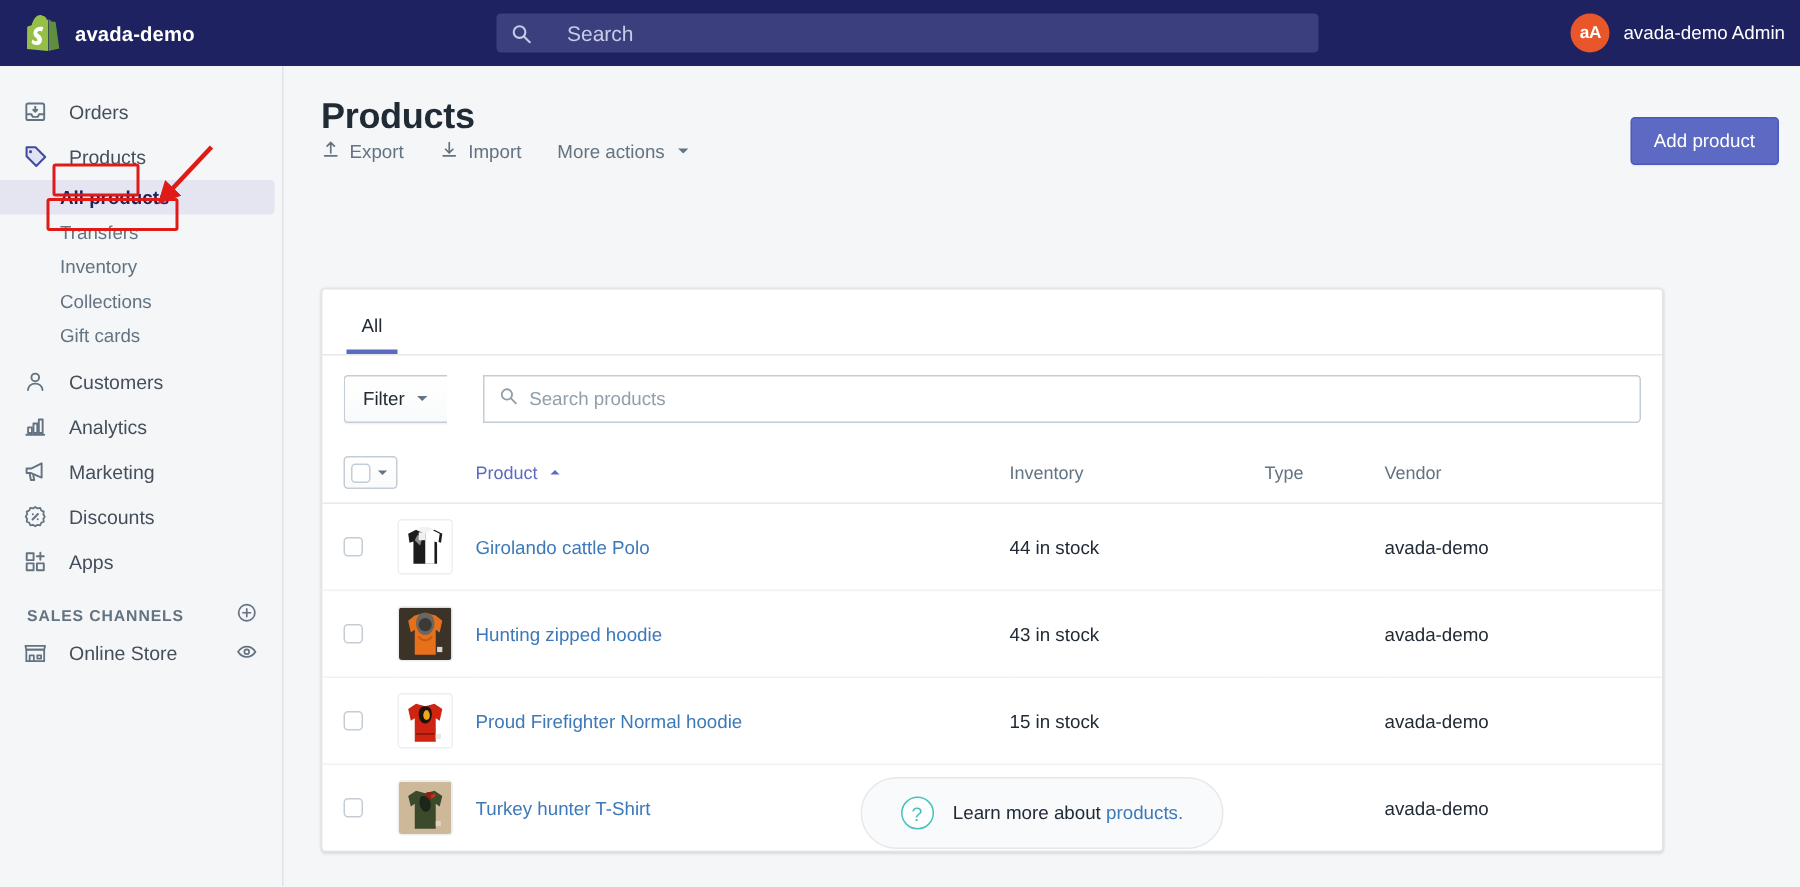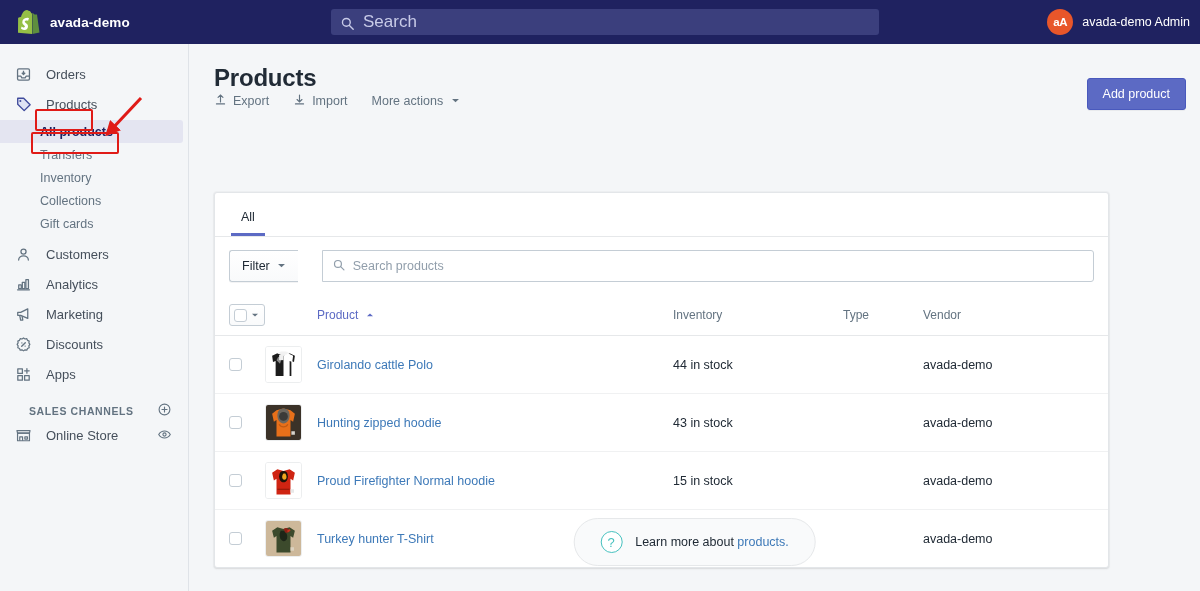--- a/index.html
+++ b/index.html
@@ -18,21 +18,21 @@
   }
   .brand { display: flex; align-items: center; gap: 10px; padding-left: 18px; width: 190px; }
   .shopify-bag { width: 22px; height: 24px; display: block; }
   .brand-name { color: #ffffff; font-size: 13.5px; font-weight: bold; letter-spacing: .1px; }
   .topsearch {
     position: absolute; left: 331px; top: 9px; width: 548px; height: 26px;
     background: #3b3f7d; border-radius: 3px; display: flex; align-items: center;
     padding-left: 10px; gap: 9px; cursor: text;
   }
   .topsearch .sicon { width: 13px; height: 13px; display:block; }
-  .topsearch .stext { color: #c8cbe8; font-size: 17px; }
+  .topsearch .stext { color: #c8cbe8; font-size: 14px; margin-left: 15px; }
   .user {
     position: absolute; right: 10px; top: 9px; height: 26px;
     display: flex; align-items: center; gap: 9px; cursor: pointer;
   }
   .avatar {
     width: 26px; height: 26px; border-radius: 50%; background: #e8562a;
     color: #fff; font-size: 11.5px; font-weight: bold;
     display: flex; align-items: center; justify-content: center; letter-spacing: -.3px;
   }
   .user-name { color: #fff; font-size: 12.5px; }
@@ -54,21 +54,21 @@
     padding-left: 40px; font-size: 12.5px; color: #637381; cursor: pointer; position: relative;
   }
   .sub-item.active { background: #e4e5f1; color: #1f2260; font-weight: bold; width: 183px; border-radius: 0 3px 3px 0; }
   .settings-row {
     position: absolute; bottom: 10px; left: 0; width: 189px;
     display: flex; align-items: center; gap: 13px; padding-left: 14px;
     font-size: 13px; color: #454f5b; cursor: pointer; height: 25px;
   }
   .channels-head {
     display: flex; align-items: center; justify-content: space-between;
-    padding: 0 16px 0 29px; height: 24px; margin-top: 12px;
+    padding: 0 16px 0 18px; height: 24px; margin-top: 12px;
   }
   .channels-head .lbl { font-size: 10.5px; font-weight: bold; letter-spacing: .6px; color: #637381; }
 
   
   .main { position: absolute; top: 44px; left: 189px; width: 1011px; height: 547px; overflow: hidden; }
   .page-head { padding: 20px 14px 0 25px; position: relative; }
   .page-title { font-size: 24px; color: #212b36; font-weight: bold; letter-spacing: -.2px; }
   .actions { display: flex; align-items: center; gap: 24px; margin-top: 1px; }
   .act { display: flex; align-items: center; gap: 6px; font-size: 12.5px; color: #637381; cursor: pointer; }
   .add-btn {

